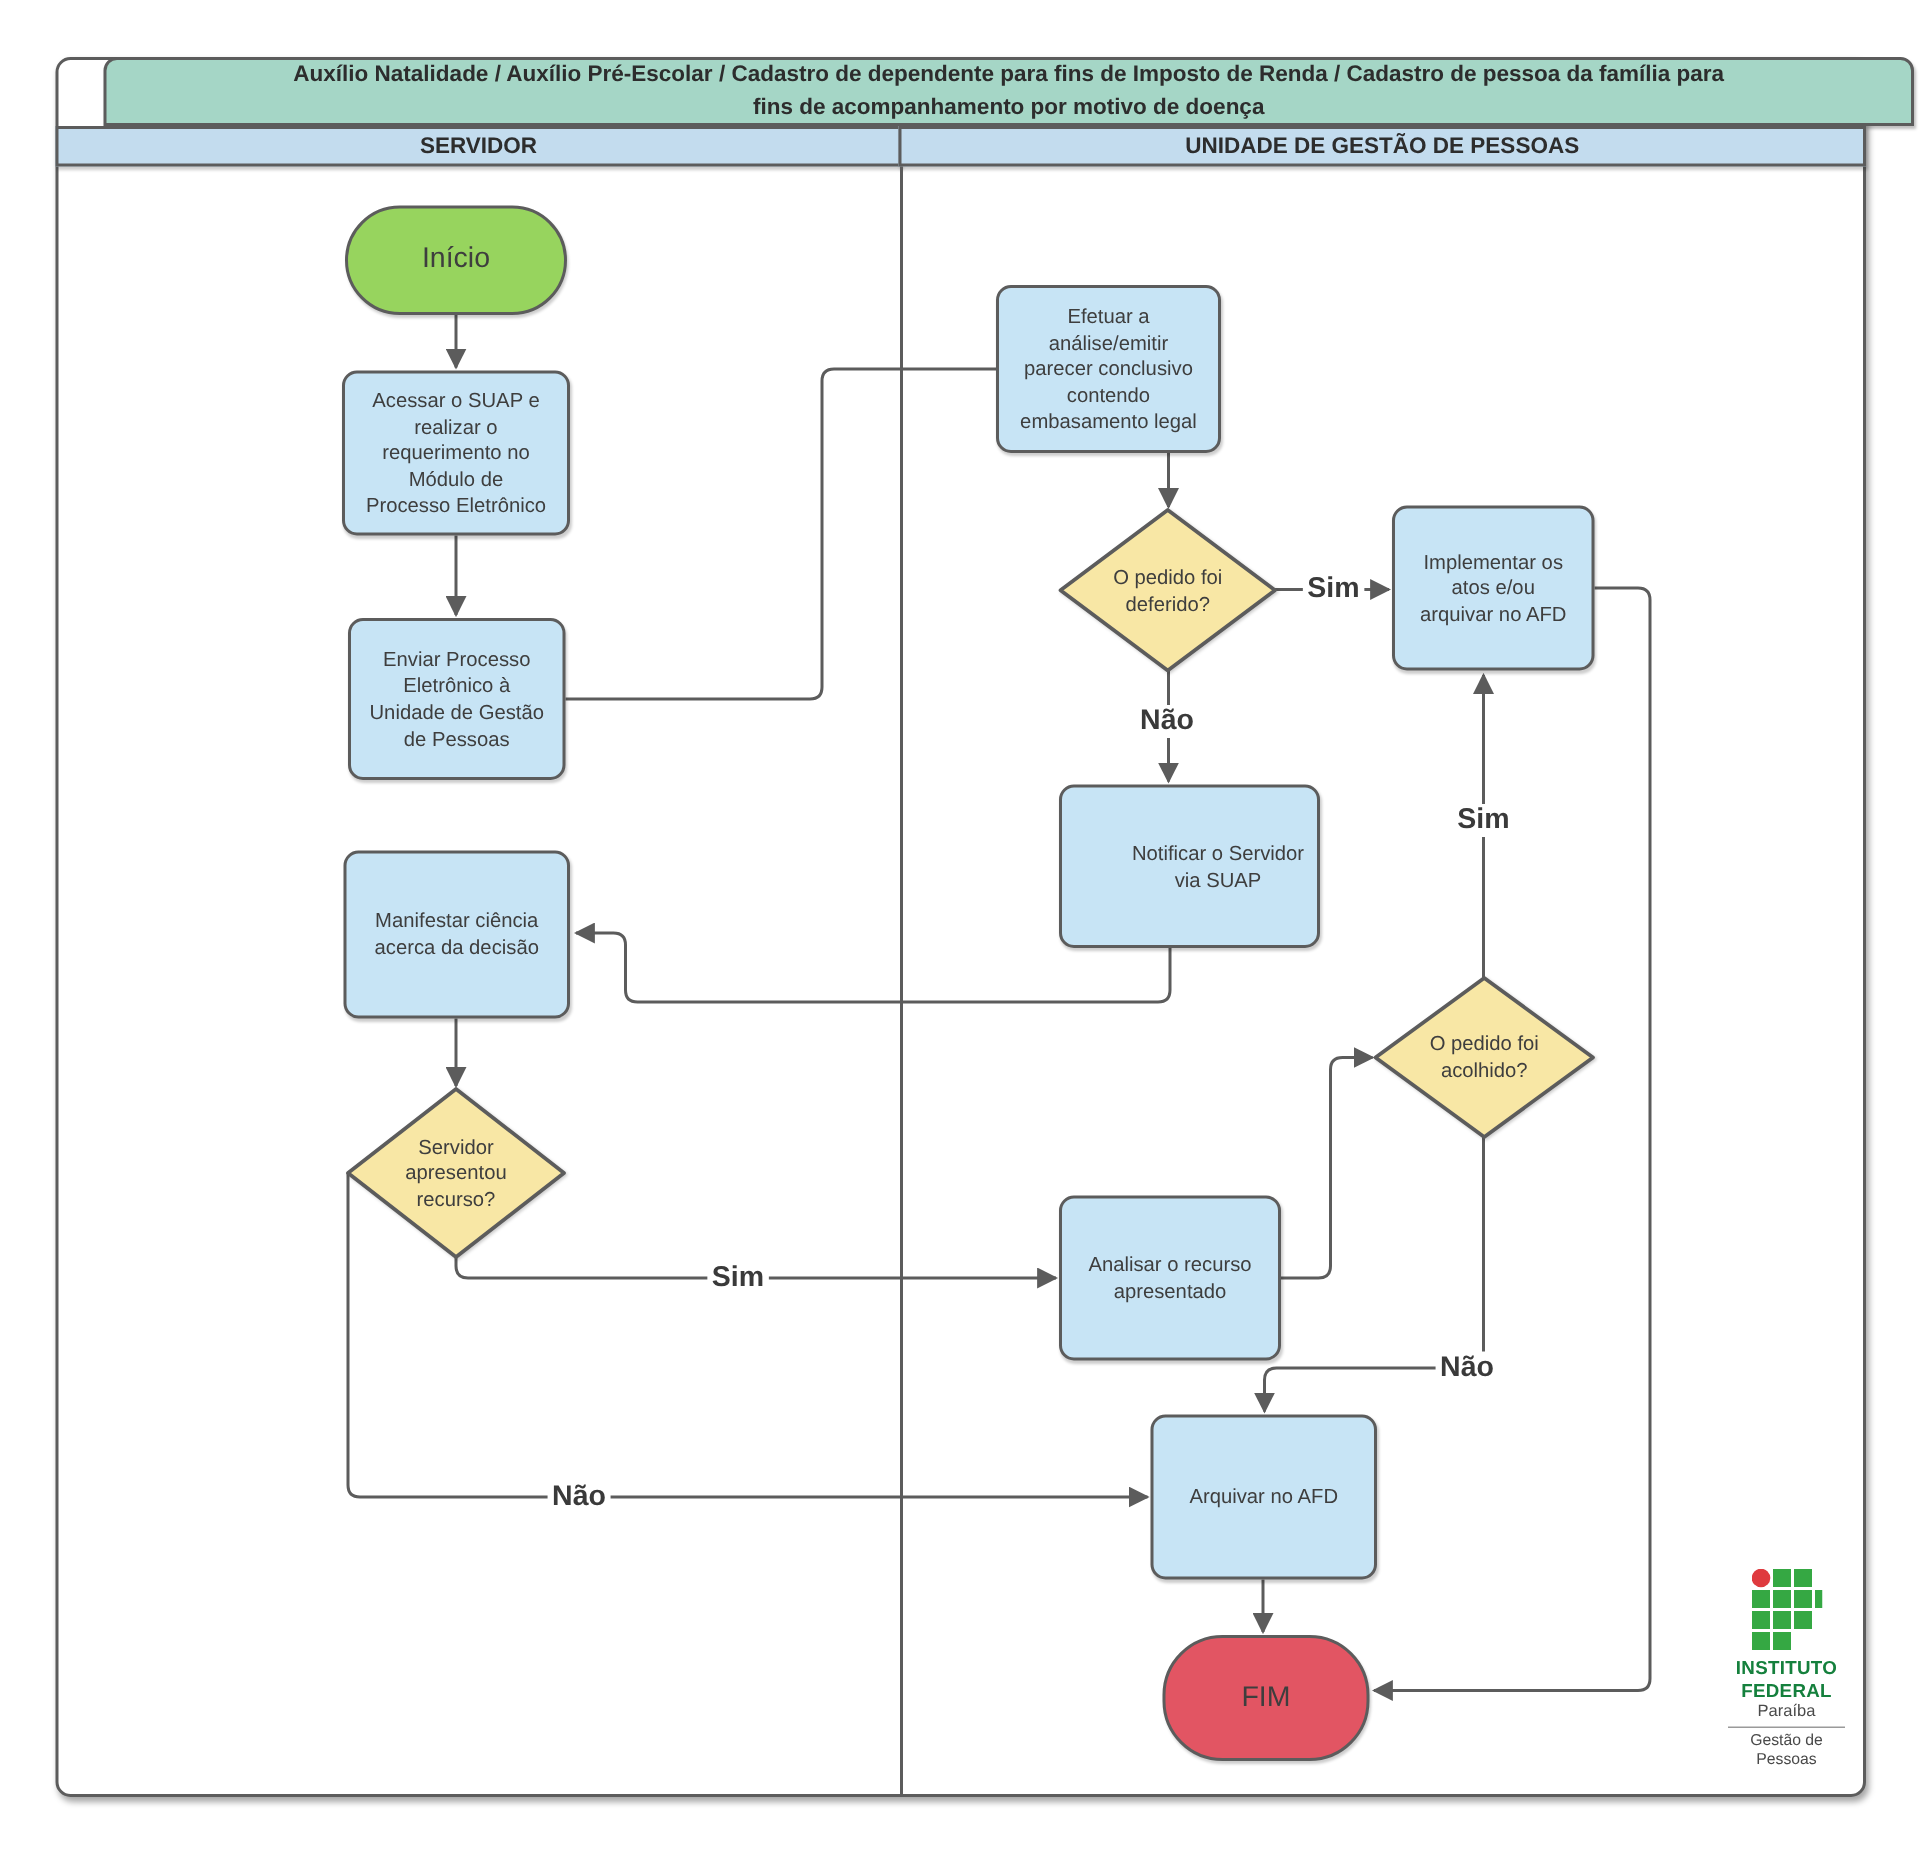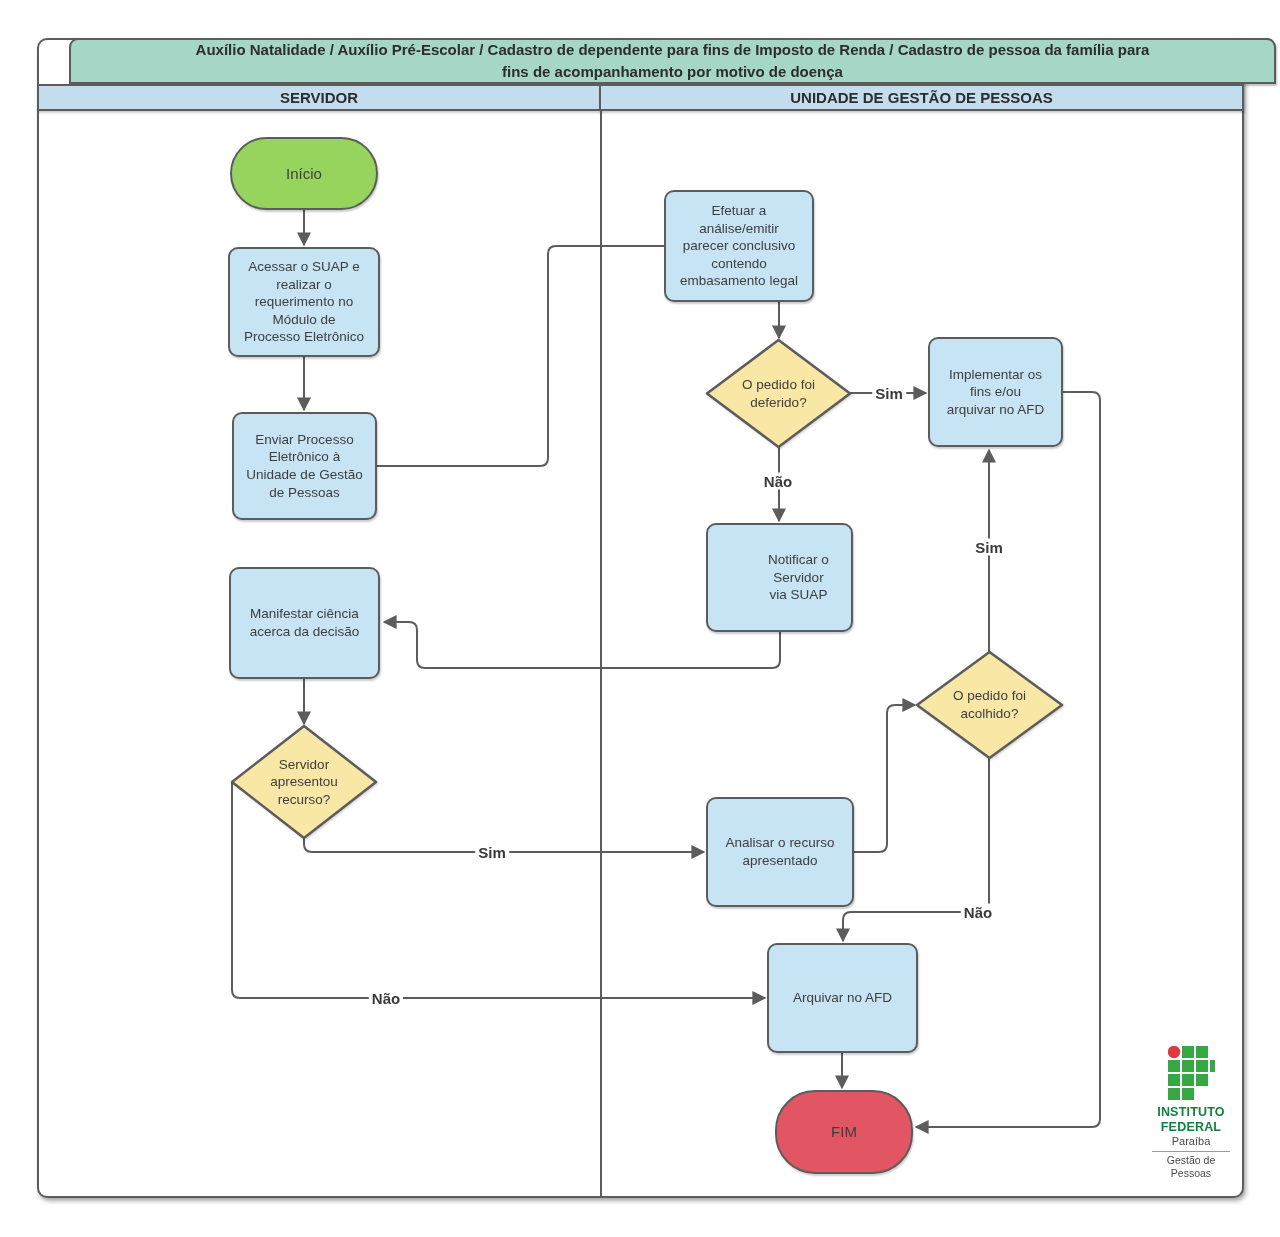--- a/index.html
+++ b/index.html
@@ -40,28 +40,28 @@
   .node {
     position:absolute; display:flex; align-items:center; justify-content:center;
     text-align:center; white-space:pre-line; color:#3e3e3e;
     font-size:13.5px; line-height:1.3;
   }
   .node.process {
     border:2px solid var(--stroke); border-radius:10px; padding:4px 6px;
     box-shadow:1px 2px 2px rgba(0,0,0,0.2);
   }
   .node.terminal {
-    border:2.5px solid var(--stroke); border-radius:40px; font-size:15px;
+    border:2.5px solid var(--stroke); border-radius:40px; font-size:19px;
     box-shadow:1px 2px 2px rgba(0,0,0,0.2);
   }
   .node.decision { background:transparent; }
   .edge-label {
     position:absolute; transform:translate(-50%,-50%);
     background:#ffffff; padding:0 3px;
-    font-weight:bold; font-size:15px; color:#3a3a3a; white-space:nowrap;
+    font-weight:bold; font-size:19px; color:#3a3a3a; white-space:nowrap;
   }
 
   .logo {
     position:absolute; left:1147px; top:1046px; width:88px;
     display:flex; flex-direction:column; align-items:center;
   }
   .logo-mark { margin-bottom:4px; }
   .logo-name { font-weight:bold; font-size:12.5px; color:#15803d; line-height:1.18; letter-spacing:0.2px; text-align:center; }
   .logo-region { font-size:11px; color:#4a4a4a; line-height:1.25; }
   .logo-divider { width:78px; border-top:1.5px solid #9a9a9a; margin:3px 0 2px 0; }
@@ -131,23 +131,23 @@
 Unidade de Gestão
 de Pessoas</span></div>
       <div class="node process" style="left: 664px; top: 190px; width: 150px; height: 112px; background: rgb(199, 228, 245);"><span>Efetuar a
 análise/emitir
 parecer conclusivo
 contendo
 embasamento legal</span></div>
       <div class="node decision" style="left: 707px; top: 340px; width: 143px; height: 107px;"><span>O pedido foi
 deferido?</span></div>
       <div class="node process" style="left: 928px; top: 337px; width: 135px; height: 110px; background: rgb(199, 228, 245);"><span>Implementar os
-fins e/ou
+atos e/ou
 arquivar no AFD</span></div>
-      <div class="node process" style="left: 706px; top: 523px; width: 147px; height: 109px; background: rgb(199, 228, 245); padding-left: 44px;"><span>Notificar o Servidor
+      <div class="node process" style="left: 706px; top: 523px; width: 174px; height: 109px; background: rgb(199, 228, 245); padding-left: 44px;"><span>Notificar o Servidor
 via SUAP</span></div>
       <div class="node process" style="left: 229px; top: 567px; width: 151px; height: 112px; background: rgb(199, 228, 245);"><span>Manifestar ciência
 acerca da decisão</span></div>
       <div class="node decision" style="left: 232px; top: 726px; width: 144px; height: 112px;"><span>Servidor
 apresentou
 recurso?</span></div>
       <div class="node decision" style="left: 917px; top: 652px; width: 145px; height: 106px;"><span>O pedido foi
 acolhido?</span></div>
       <div class="node process" style="left: 706px; top: 797px; width: 148px; height: 110px; background: rgb(199, 228, 245);"><span>Analisar o recurso
 apresentado</span></div>

